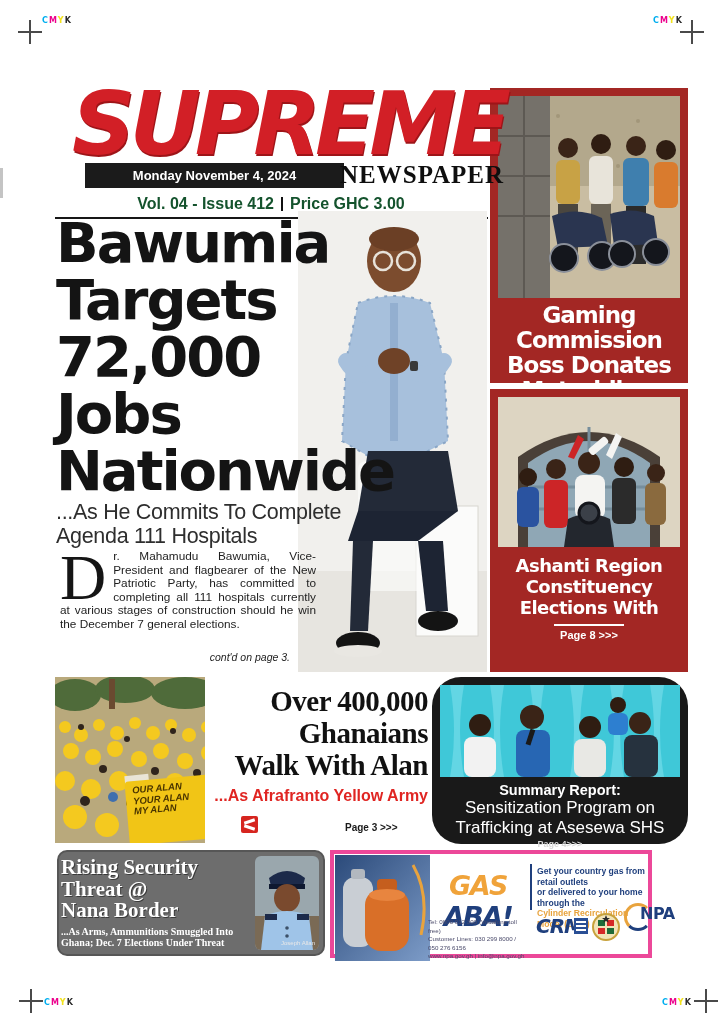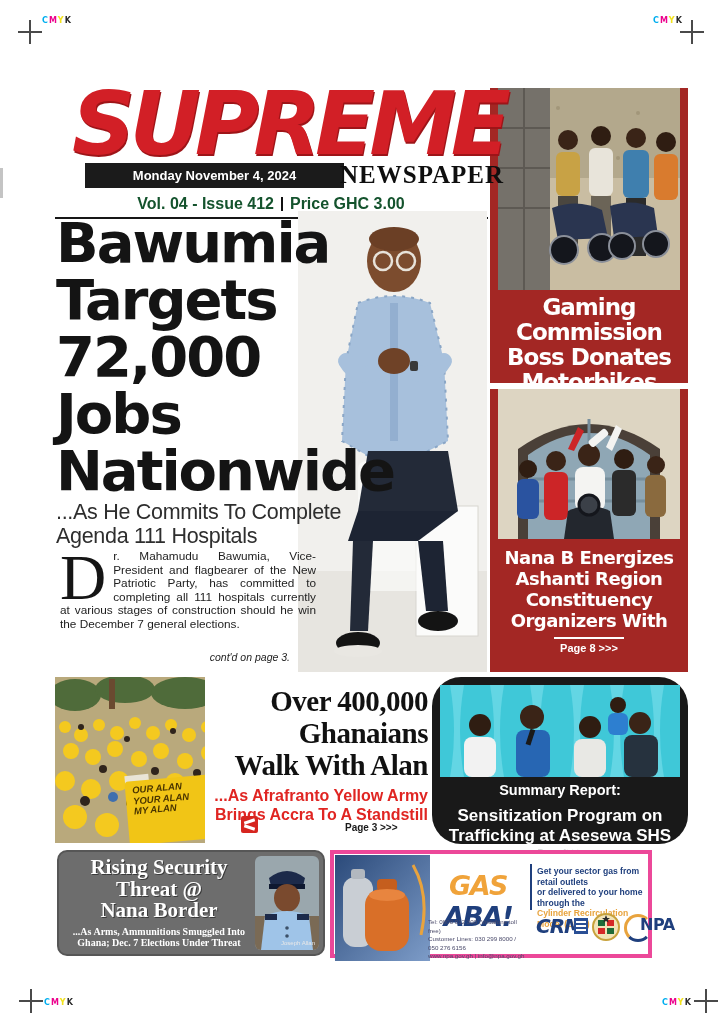--- a/index.html
+++ b/index.html
@@ -33,21 +33,21 @@
   .lead-body{position:absolute;left:60px;top:550px;width:256px;z-index:3;font-size:11.8px;
              line-height:13.6px;color:#1d1d1d;text-align:justify;}
   .dropcap{float:left;font-family:"Liberation Serif",serif;font-size:64px;line-height:52px;
            padding:2px 7px 0 0;color:#151515;}
   .lead-body p{margin:0;}
   .lead-body p + p{text-indent:14px;margin-top:2px;}
   .contd{position:absolute;left:60px;top:651px;width:230px;z-index:3;text-align:right;
          font-style:italic;font-size:10.5px;color:#222;}
   
   .sb{position:absolute;left:490px;width:198px;background:#a32724;color:#fff;text-align:center;
-      box-sizing:border-box;padding-top:0;}
+      box-sizing:border-box;padding-top:8px;}
   .sb1{top:88px;height:295px;}
   .sb2{top:389px;height:283px;}
   .sb .photo{width:182px;margin:0 auto;display:block;}
   .sb1 .headline{font-family:"DejaVu Sans",sans-serif;font-weight:bold;font-size:23px;
                  line-height:25px;letter-spacing:-1px;margin-top:5px;}
   .sb1 .sub{font-weight:bold;font-size:14.5px;line-height:16px;margin-top:5px;}
   .sb2 .headline{font-family:"DejaVu Sans",sans-serif;font-weight:bold;font-size:18px;
                  line-height:21px;letter-spacing:-0.5px;margin-top:8px;}
   .sb .divider{width:70px;height:2px;background:#fff;margin:6px auto 3px auto;}
   .sb .page-label{font-size:11px;font-weight:bold;}
@@ -63,26 +63,26 @@
   .alan-page{position:absolute;left:345px;top:822px;z-index:3;font-weight:bold;font-size:10px;color:#1a1a1a;}
   .m4c-logo{position:absolute;left:241px;top:816px;width:17px;height:17px;background:#d6251f;
             z-index:3;border-radius:2px;}
   .m4c-logo::before{content:"";position:absolute;left:3px;top:4px;width:11px;height:3px;background:#fff;transform:rotate(-18deg);}
   .m4c-logo::after{content:"";position:absolute;left:3px;top:10px;width:11px;height:3px;background:#fff;transform:rotate(18deg);}
   
   .summary-block{position:absolute;left:432px;top:677px;width:256px;height:167px;background:#191919;
                  color:#fff;text-align:center;box-sizing:border-box;padding-top:8px;border-radius:29px;}
   .summary-block .photo{width:240px;margin:0 auto;display:block;}
   .summary-kicker{font-weight:bold;font-size:14.5px;margin-top:5px;}
-  .summary-headline{font-weight:bold;font-size:17px;line-height:19.5px;margin-top:8px;}
+  .summary-headline{font-weight:normal;font-size:17px;line-height:19.5px;}
   .summary-page{font-size:9px;color:#d8d8d8;margin-top:2px;font-weight:bold;}
   
   .sec-card{position:absolute;left:57px;top:850px;width:268px;height:106px;background:#6d6d6d;
             border:2px solid #565656;border-radius:10px;box-sizing:border-box;color:#fff;}
-  .sec-text{position:absolute;left:2px;top:5px;width:196px;text-align:center;}
+  .sec-text{position:absolute;left:2px;top:5px;width:196px;}
   .sec-headline{font-family:"Liberation Serif",serif;font-weight:bold;font-size:21px;line-height:21.5px;
                 text-shadow:1px 1px 0 #3a3a3a;}
   .sec-sub{font-family:"Liberation Serif",serif;font-weight:bold;font-size:10px;line-height:11.5px;margin-top:4px;}
   .officer{position:absolute;right:4px;top:4px;width:64px;height:94px;border-radius:6px;overflow:hidden;}
   .officer-caption{position:absolute;right:8px;top:88px;font-size:6px;color:#e8e8e8;z-index:2;}
   
   .gas-ad{position:absolute;left:330px;top:850px;width:322px;height:108px;background:#fff;
           border:4px solid #ec4899;box-sizing:border-box;}
   .gas-art{position:absolute;left:1px;top:1px;}
   .gas-brand{position:absolute;left:93px;top:16px;width:102px;text-align:center;
@@ -95,21 +95,21 @@
   .gas-vdiv{position:absolute;left:196px;top:10px;width:1.5px;height:46px;background:#1f3f7d;}
   .gas-tagline{position:absolute;left:203px;top:12px;width:118px;font-weight:bold;font-size:8.6px;
                line-height:10.5px;color:#1f3f7d;}
   .gas-tagline .gold{color:#e8a33d;}
   .crm-logo{position:absolute;left:202px;top:60px;width:52px;height:26px;}
   .crm-text{font-family:"DejaVu Sans",sans-serif;font-weight:bold;font-style:italic;font-size:20px;
             color:#1f3f7d;letter-spacing:-1px;}
   .crm-block{position:absolute;left:38px;top:4px;width:14px;height:16px;background:#2a4f95;}
   .crm-block::before{content:"";position:absolute;left:2px;top:3px;width:10px;height:2px;background:#fff;box-shadow:0 4px 0 #fff,0 8px 0 #fff;}
   .coat-logo{position:absolute;left:258px;top:58px;width:28px;height:30px;}
-  .npa-logo{position:absolute;left:290px;top:58px;width:50px;height:28px;}
+  .npa-logo{position:absolute;left:290px;top:47px;width:50px;height:28px;}
   .npa-arc{position:absolute;left:0;top:2px;width:22px;height:22px;border:3.5px solid #e8a33d;
            border-radius:50%;border-right-color:transparent;border-bottom-color:#1f3f7d;}
   .npa-text{position:absolute;left:16px;top:3px;font-family:"DejaVu Sans",sans-serif;font-weight:bold;
             font-size:16px;color:#1f3f7d;letter-spacing:-0.5px;}
 </style>
 </head>
 <body>
 
 <div class="page">
 
@@ -263,24 +263,23 @@
         <circle cx="126" cy="70" r="10" fill="#2f1d12"></circle>
           <rect x="114" y="81" width="24" height="46" rx="6" fill="#2b2b2b"></rect>
         <circle cx="158" cy="76" r="9" fill="#3a2417"></circle>
           <rect x="147" y="86" width="21" height="42" rx="6" fill="#8a6a3e"></rect>
         <path d="M108 58 L118 36 L124 40 L114 62 Z" fill="#f4f4f2"></path>
       </g>
       <path d="M70 122 Q91 112 112 122 L116 150 L66 150 Z" fill="#23272e"></path>
       <circle cx="91" cy="116" r="10" fill="#3b4048" stroke="#14161c" stroke-width="3"></circle>
     </svg>
     <div class="headline">
-      <div>Nana B Energizes</div>
       <div>Ashanti Region</div>
       <div>Constituency</div>
-      <div>Organizers With</div>
+      <div>Elections With</div>
     </div>
     <div class="divider"></div>
     <div class="page-label">Page 8 &gt;&gt;&gt;</div>
   </div>
 
   <svg class="crowd-photo" viewBox="0 0 182 166">
     <rect width="182" height="166" fill="#b9a97c"></rect>
     <g fill="#4f6b3a">
         <ellipse cx="20" cy="18" rx="26" ry="16"></ellipse>
         <ellipse cx="70" cy="12" rx="30" ry="14"></ellipse>
@@ -347,21 +346,20 @@
   </div>
 
   <div class="alan-block">
     <div class="alan-headline">
       <div>Over 400,000</div>
       <div>Ghanaians</div>
       <div>Walk With Alan</div>
     </div>
     <div class="alan-sub">
       <div>...As Afrafranto Yellow Army</div>
-      <div>Brings Accra To A Standstill</div>
     </div>
   </div>
   <div class="m4c-logo"></div>
   <div class="alan-page">Page 3 &gt;&gt;&gt;</div>
 
   <div class="summary-block">
     <svg class="photo" height="92" viewBox="0 0 240 92">
       <rect width="240" height="92" fill="#3fc8d8"></rect>
       <g fill="#63d6e4">
           <path d="M10 0 Q18 46 10 92 L24 92 Q16 46 24 0 Z"></path>
@@ -440,21 +438,21 @@
       <span class="g1">GAS</span>
       <span class="g2">ABA!</span>
     </div>
     <div class="gas-fineprint">
       <div>Tel: 0800 012 300 (Vodafone toll free)</div>
       <div>Customer Lines: 030 299 8000 / 050 276 6156</div>
       <div>www.npa.gov.gh | info@npa.gov.gh</div>
     </div>
     <div class="gas-vdiv"></div>
     <div class="gas-tagline">
-      <div>Get your sector gas from retail outlets</div>
+      <div>Get your country gas from retail outlets</div>
       <div>or delivered to your home through the</div>
       <div class="gold">Cylinder Recirculation Model (CRM)</div>
     </div>
     <div class="crm-logo">
       <span class="crm-text">CRM</span>
       <span class="crm-block"></span>
     </div>
     <svg class="coat-logo" viewBox="0 0 28 30">
       <circle cx="14" cy="15" r="13" fill="#f2e4b8" stroke="#c8a23c" stroke-width="2"></circle>
       <rect x="6" y="8" width="7" height="6" fill="#1e6b38"></rect>

